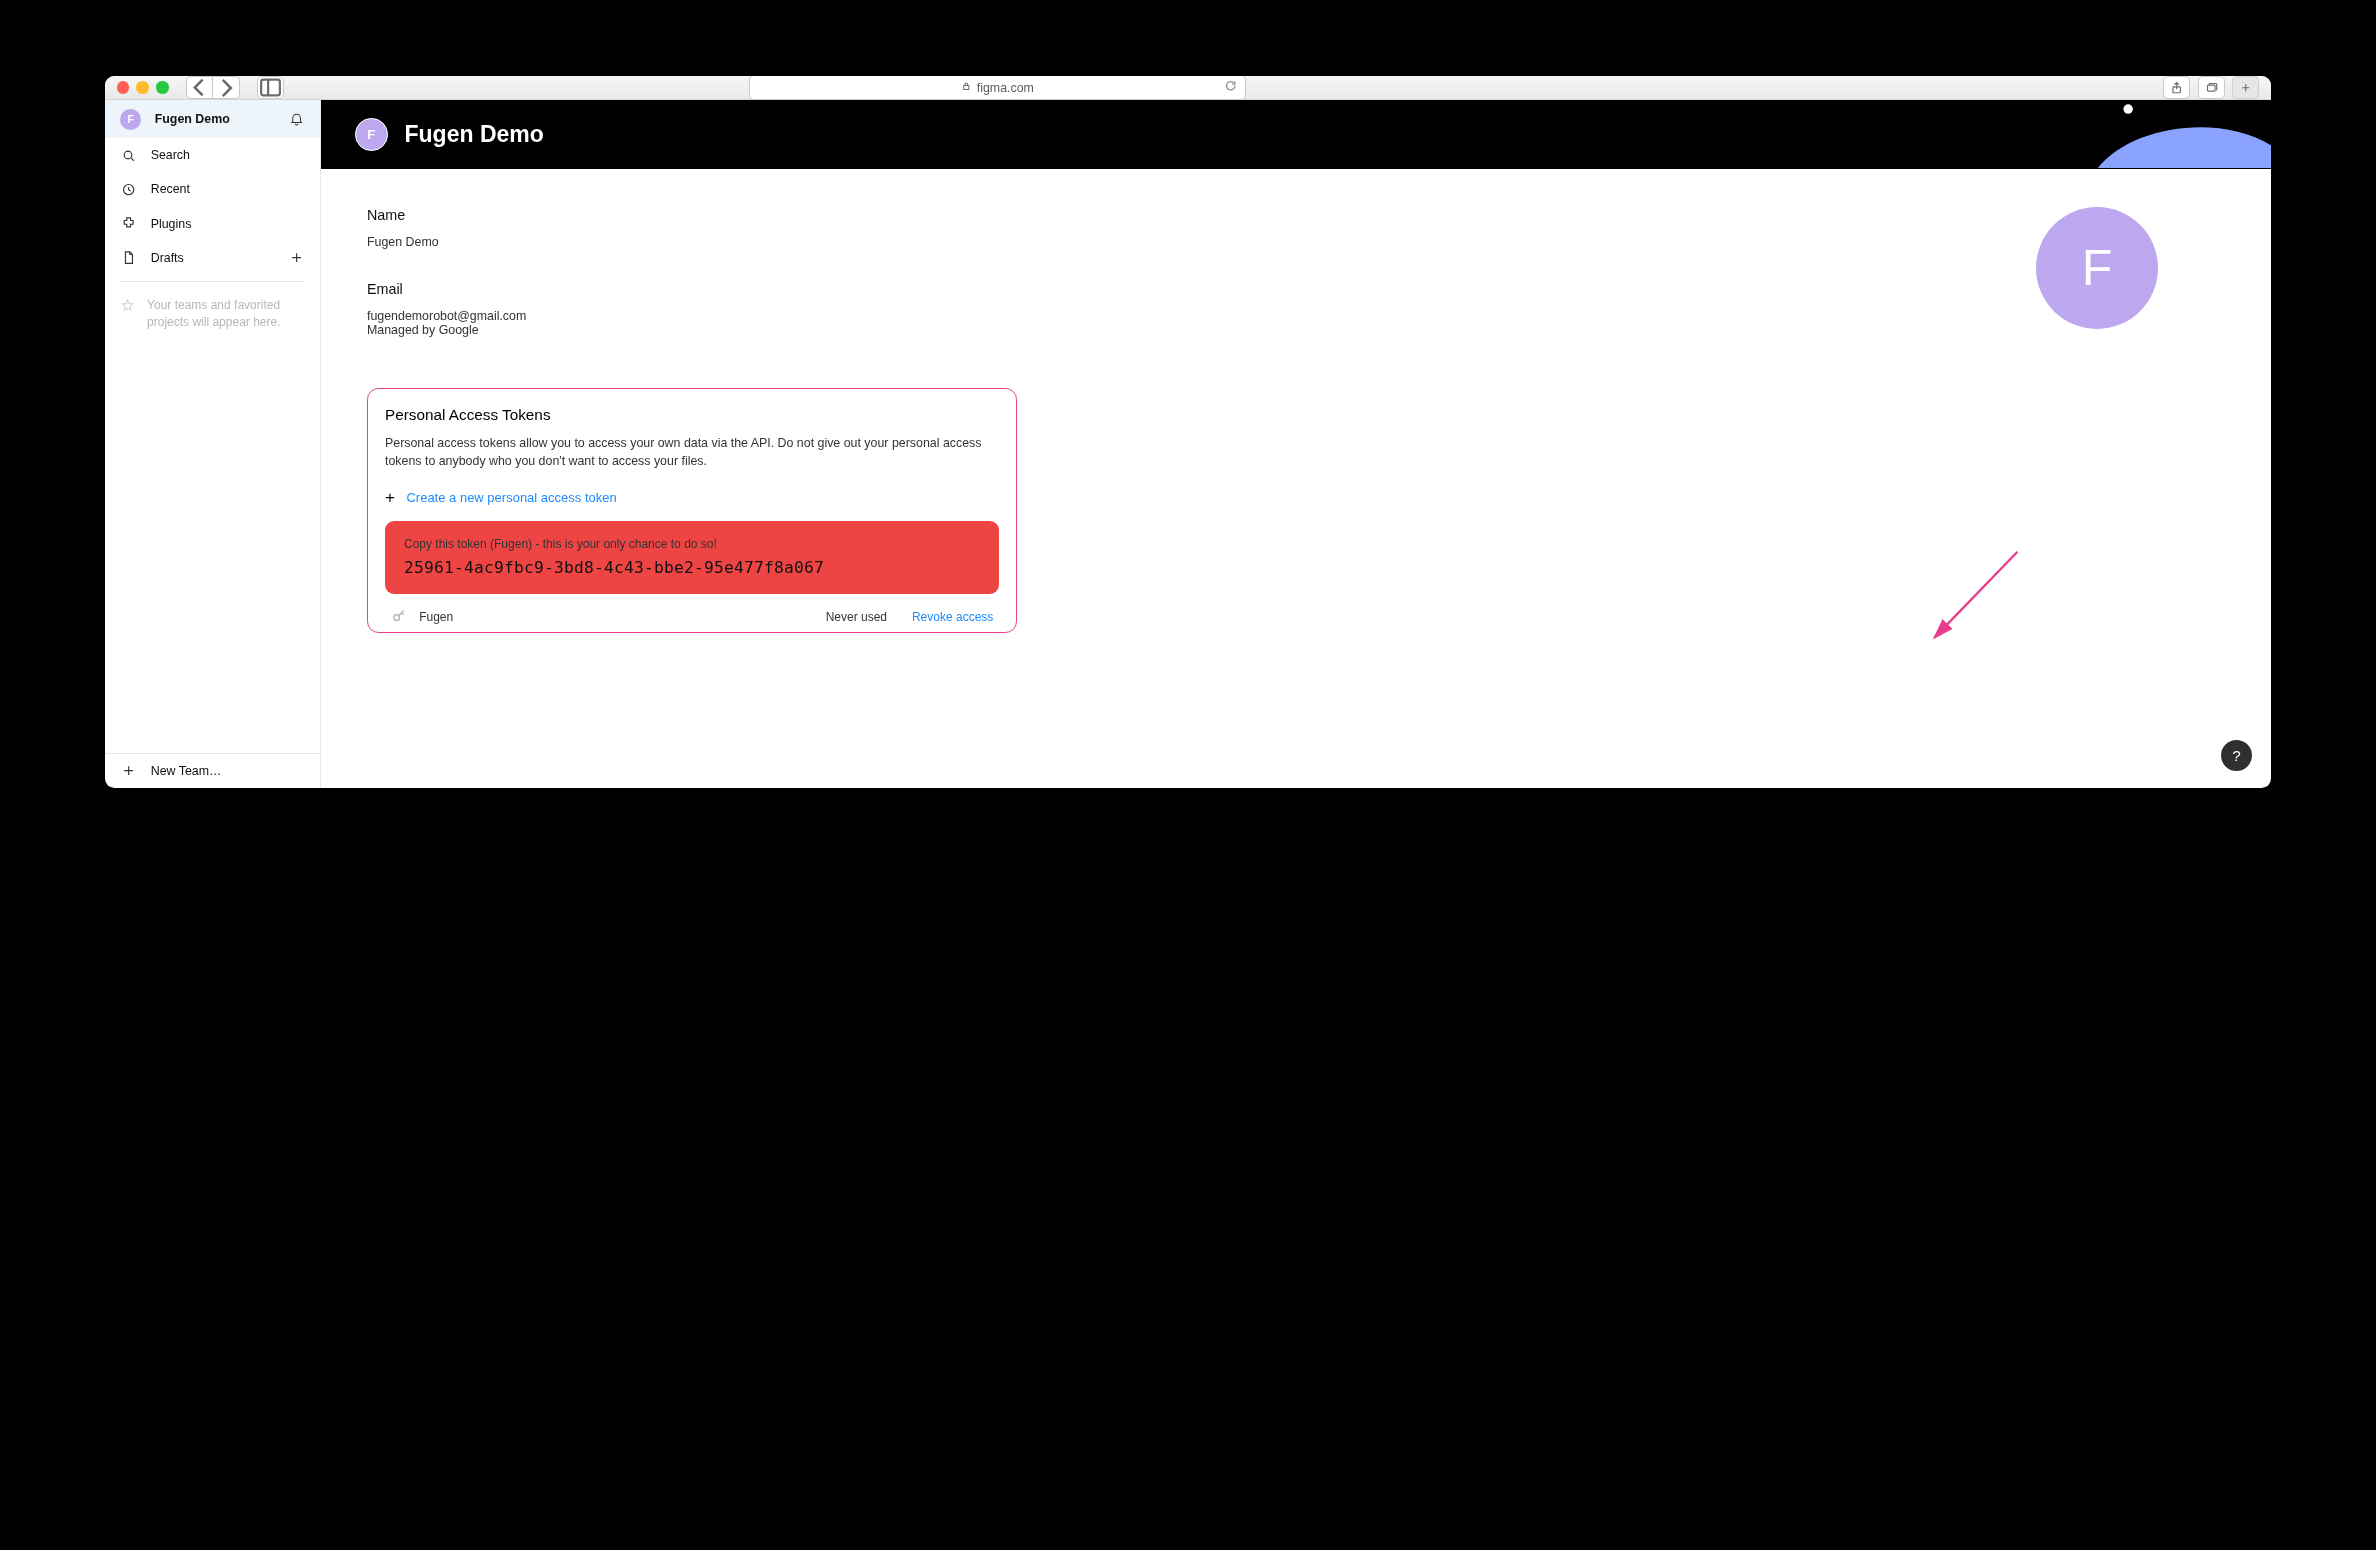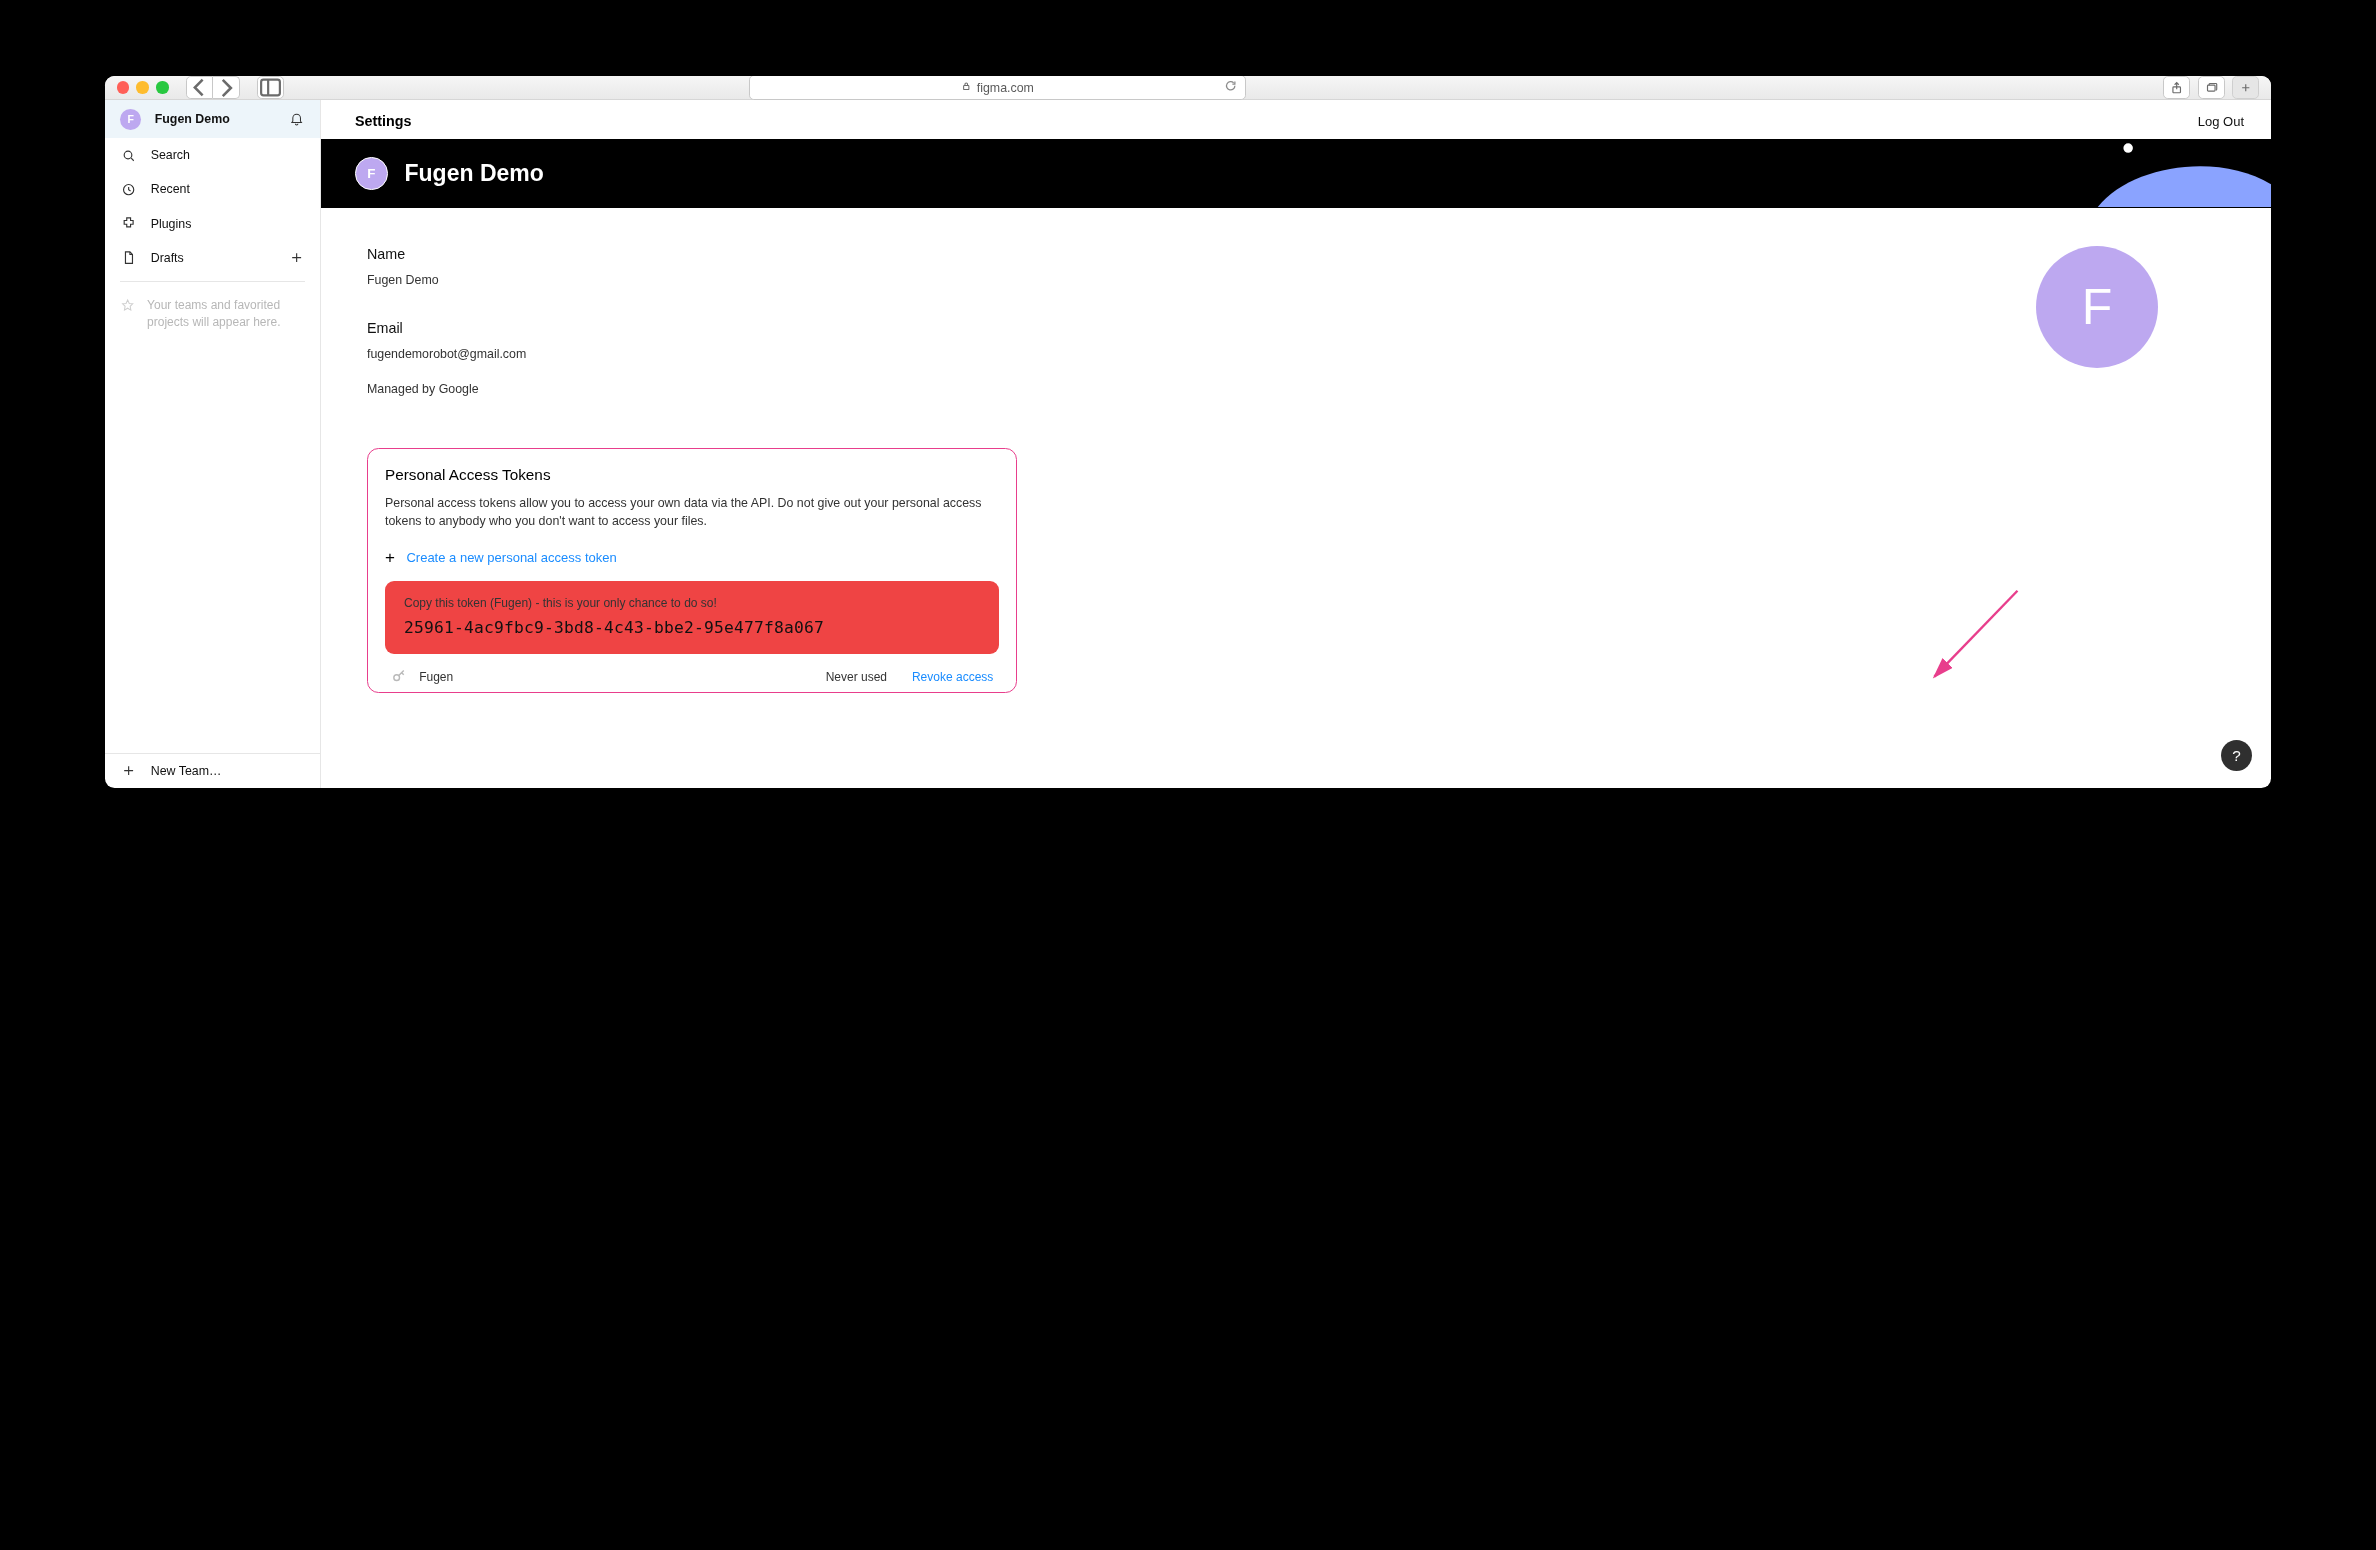--- a/index.html
+++ b/index.html
@@ -91,21 +91,21 @@
 }
 .hero h1 { font-size: 23px; font-weight: 700; }
 .hero-art { position: absolute; right: -7.6px; top: -7.6px; }
 
 .panel { padding: 38px 46px 57px; position: relative; }
 .profile-row { display: flex; gap: 26px; }
 .profile-col { flex: 1; }
 .label { font-size: 14.3px; color: #111; font-weight: 500; margin-bottom: 11.5px; }
 .val { font-size: 12.4px; color: #333; }
 .block { margin-bottom: 32.5px; }
-.managed { font-size: 12.4px; color: #333; margin-top: 21px; }
+.managed { font-size: 12.4px; color: #333; }
 
 .big-avatar {
   width: 122px; height: 122px; border-radius: 50%; background: #bda8f0;
   display:flex; align-items:center; justify-content:center;
   color:#fff; font-size: 50px; font-weight: 400;
   margin-left: 38px; margin-right: 67px;
 }
 
 .pat {
   border: 1.9px solid #e83e8c; border-radius: 11.5px;
@@ -283,24 +283,20 @@
               <svg viewBox="0 0 24 24" stroke="currentColor" stroke-width="1.8">
                 <path d="M12 5v14M5 12h14"></path>
               </svg>
             </span>
           <span>New Team…</span>
         </div>
       </div>
     </div>
 
     <div class="content">
-      <div class="topbar">
-        <h2>Settings</h2>
-        <span class="logout">Log Out</span>
-      </div>
 
       <div class="hero">
         <span class="hero-avatar">F</span>
         <h1>Fugen Demo</h1>
         <svg class="hero-art" width="182" height="76" viewBox="0 0 190 80">
           <path d="M10 60 C 60 10, 120 10, 170 55" stroke="#000" stroke-width="4" fill="none"></path>
           <path d="M0 80 C 40 30, 150 20, 200 70 L200 80 Z" fill="#8aa3ff"></path>
           <circle cx="32" cy="18" r="7" fill="#fff" stroke="#000" stroke-width="4"></circle>
         </svg>
       </div>

